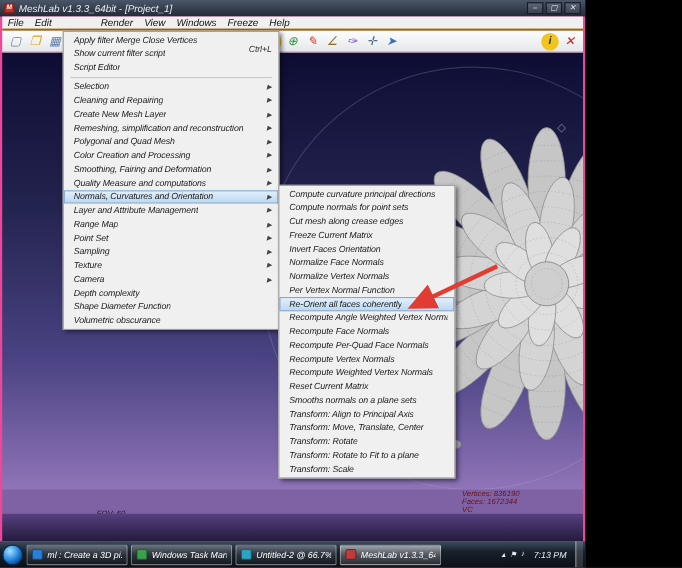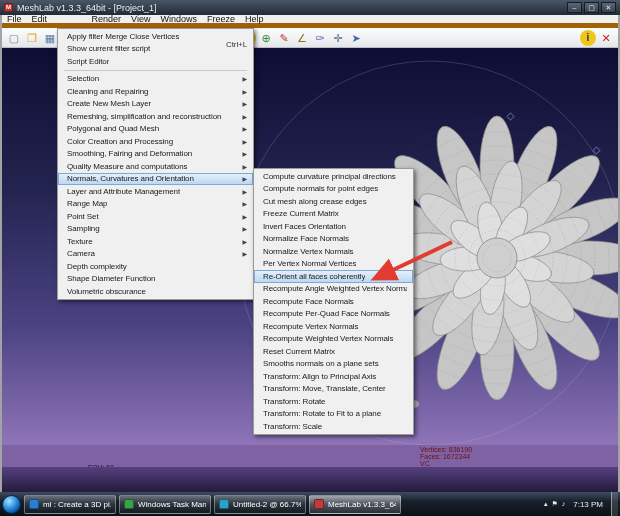--- a/index.html
+++ b/index.html
@@ -1,33 +1,33 @@
 <!DOCTYPE html>
 <html><head>
 <meta charset="utf-8">
 <style>
   *{margin:0;padding:0;box-sizing:border-box;}
   html,body{width:620px;height:516px;background:#000;}
-  .screen{position:relative;width:620px;height:516px;overflow:hidden;background:#a3a3a3;
-          font-family:"Liberation Sans",sans-serif;-webkit-font-smoothing:antialiased;}
+  .screen{position:relative;width:532px;height:516px;overflow:hidden;background:#ec4899;
+          font-family:"Liberation Sans",sans-serif;font-style:italic;-webkit-font-smoothing:antialiased;}
 
   
   .titlebar{position:absolute;top:0;left:0;right:0;height:15px;
     background:linear-gradient(#4a5668,#222a36);display:flex;align-items:center;
     padding:0 4px;gap:4px;}
   .app-logo{width:9px;height:9px;background:#c0332b;border:1px solid #7a1d18;
     color:#fff;font-size:6px;line-height:7px;text-align:center;font-weight:bold;}
   .title-text{font-size:9px;color:#e9edf2;white-space:nowrap;}
   .win-controls{margin-left:auto;display:flex;gap:2px;}
   .win-btn{width:15px;height:11px;background:linear-gradient(#5a6678,#39424f);
     border:1px solid #151b24;color:#e2e8ef;font-size:7px;line-height:9px;text-align:center;}
 
   
   .menubar{position:absolute;top:15px;left:2px;right:2px;height:13px;background:#f0f0f0;
-    border-bottom:5px solid #a16207;display:flex;align-items:stretch;font-size:9px;color:#111;}
+    border-bottom:2px solid #a16207;display:flex;align-items:stretch;font-size:9px;color:#111;}
   .mb-item{padding:0 5px;display:flex;align-items:center;}
   .mb-item.active{background:#cfe3f7;border:1px solid #7ba7d4;padding:0 4px;margin-top:24px;}
 
   
   .toolbar{position:absolute;top:28px;left:2px;right:2px;height:20px;
     background:linear-gradient(#fdfdfd,#e4e7ea);border-bottom:1px solid #b9bdc3;
     display:flex;align-items:center;padding:0 4px;gap:2px;}
   .tb-icon{width:16px;height:16px;font-size:11px;line-height:16px;text-align:center;cursor:default;}
   .tb-icon.badge{border-radius:50%;font-weight:bold;font-size:10px;}
   .tb-sep{width:1px;height:14px;background:#c3c7cd;margin:0 3px;}
@@ -319,21 +319,21 @@
         <span class="grow"></span>
       </div>
     </div>
 
   <div class="menu normals-submenu">
       <div class="menu-row">
         <span class="lbl">Compute curvature principal directions</span>
         <span class="grow"></span>
       </div>
       <div class="menu-row">
-        <span class="lbl">Compute normals for point edges</span>
+        <span class="lbl">Compute normals for point sets</span>
         <span class="grow"></span>
       </div>
       <div class="menu-row">
         <span class="lbl">Cut mesh along crease edges</span>
         <span class="grow"></span>
       </div>
       <div class="menu-row">
         <span class="lbl">Freeze Current Matrix</span>
         <span class="grow"></span>
       </div>
@@ -343,21 +343,21 @@
       </div>
       <div class="menu-row">
         <span class="lbl">Normalize Face Normals</span>
         <span class="grow"></span>
       </div>
       <div class="menu-row">
         <span class="lbl">Normalize Vertex Normals</span>
         <span class="grow"></span>
       </div>
       <div class="menu-row">
-        <span class="lbl">Per Vertex Normal Vertices</span>
+        <span class="lbl">Per Vertex Normal Function</span>
         <span class="grow"></span>
       </div>
       <div class="menu-row hl">
         <span class="lbl">Re-Orient all faces coherently</span>
         <span class="grow"></span>
       </div>
       <div class="menu-row">
         <span class="lbl">Recompute Angle Weighted Vertex Normals</span>
         <span class="grow"></span>
       </div>

